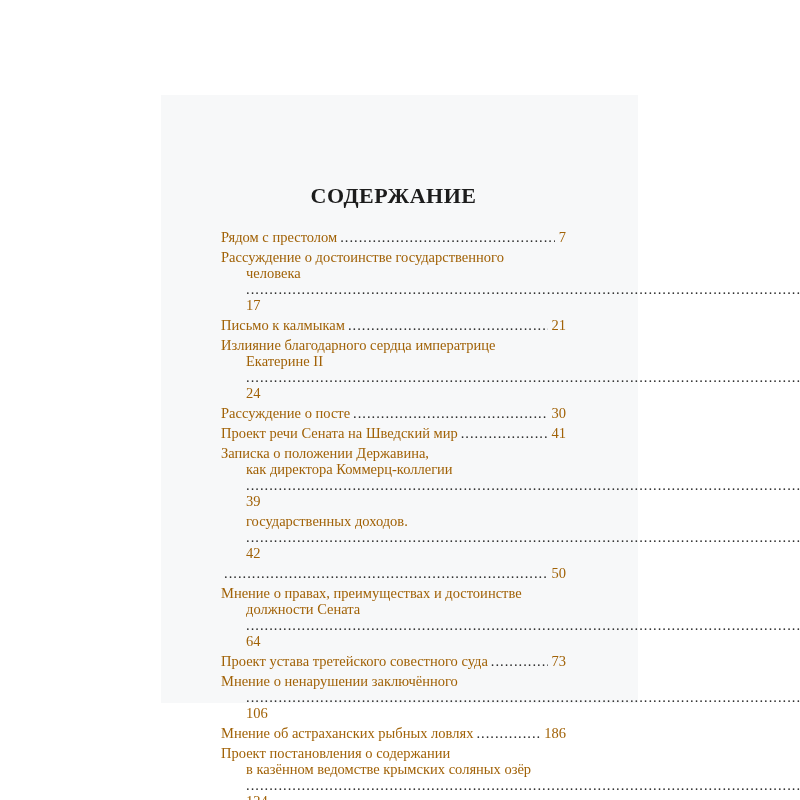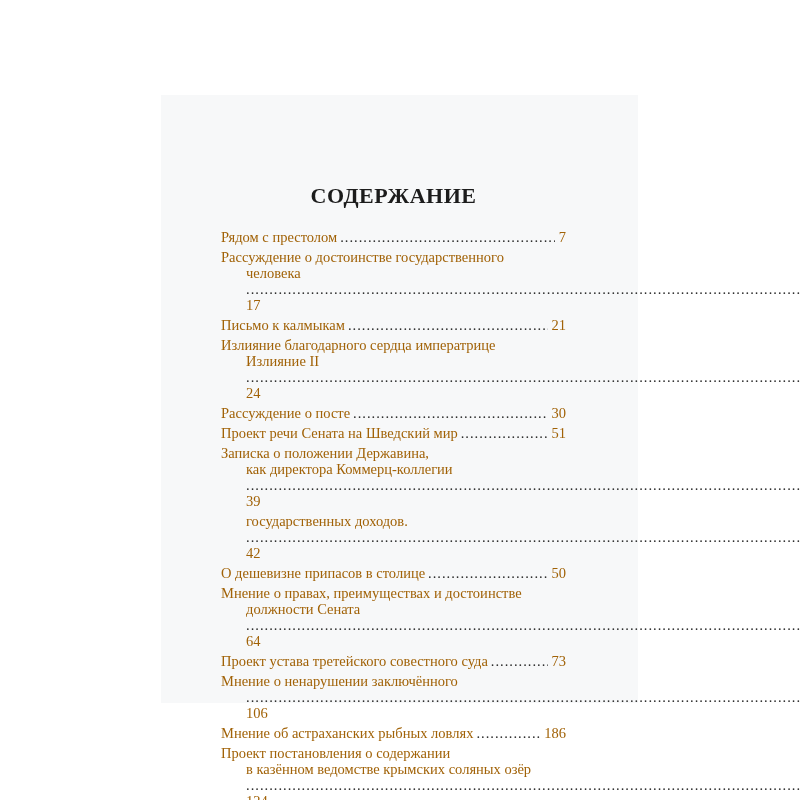--- a/index.html
+++ b/index.html
@@ -100,57 +100,56 @@
           <div class="entry">
             <div class="line row">
               <span class="t">Письмо к калмыкам</span>
               <span class="dots"></span>
               <span class="pg">21</span>
             </div>
           </div>
           <div class="entry">
             <div class="line">Излияние благодарного сердца императрице</div>
             <div class="line cont row">
-              <span class="t">Излияние II</span>
+              <span class="t">Екатерине II</span>
               <span class="dots"></span>
               <span class="pg">24</span>
             </div>
           </div>
           <div class="entry">
             <div class="line row">
               <span class="t">Рассуждение о посте</span>
               <span class="dots"></span>
               <span class="pg">30</span>
             </div>
           </div>
           <div class="entry">
             <div class="line row">
               <span class="t">Проект речи Сената на Шведский мир</span>
               <span class="dots"></span>
-              <span class="pg">51</span>
+              <span class="pg">41</span>
             </div>
           </div>
           <div class="entry">
             <div class="line">Записка о положении Державина,</div>
             <div class="line cont row">
               <span class="t">как директора Коммерц-коллегии</span>
               <span class="dots"></span>
               <span class="pg">39</span>
             </div>
           </div>
           <div class="entry">
             <div class="line cont row">
               <span class="t">государственных доходов.</span>
               <span class="dots"></span>
               <span class="pg">42</span>
             </div>
           </div>
           <div class="entry">
             <div class="line row">
-              <span class="t">О дешевизне припасов в столице</span>
               <span class="dots"></span>
               <span class="pg">50</span>
             </div>
           </div>
           <div class="entry">
             <div class="line">Мнение о правах, преимуществах и достоинстве</div>
             <div class="line cont row">
               <span class="t">должности Сената</span>
               <span class="dots"></span>
               <span class="pg">64</span>

